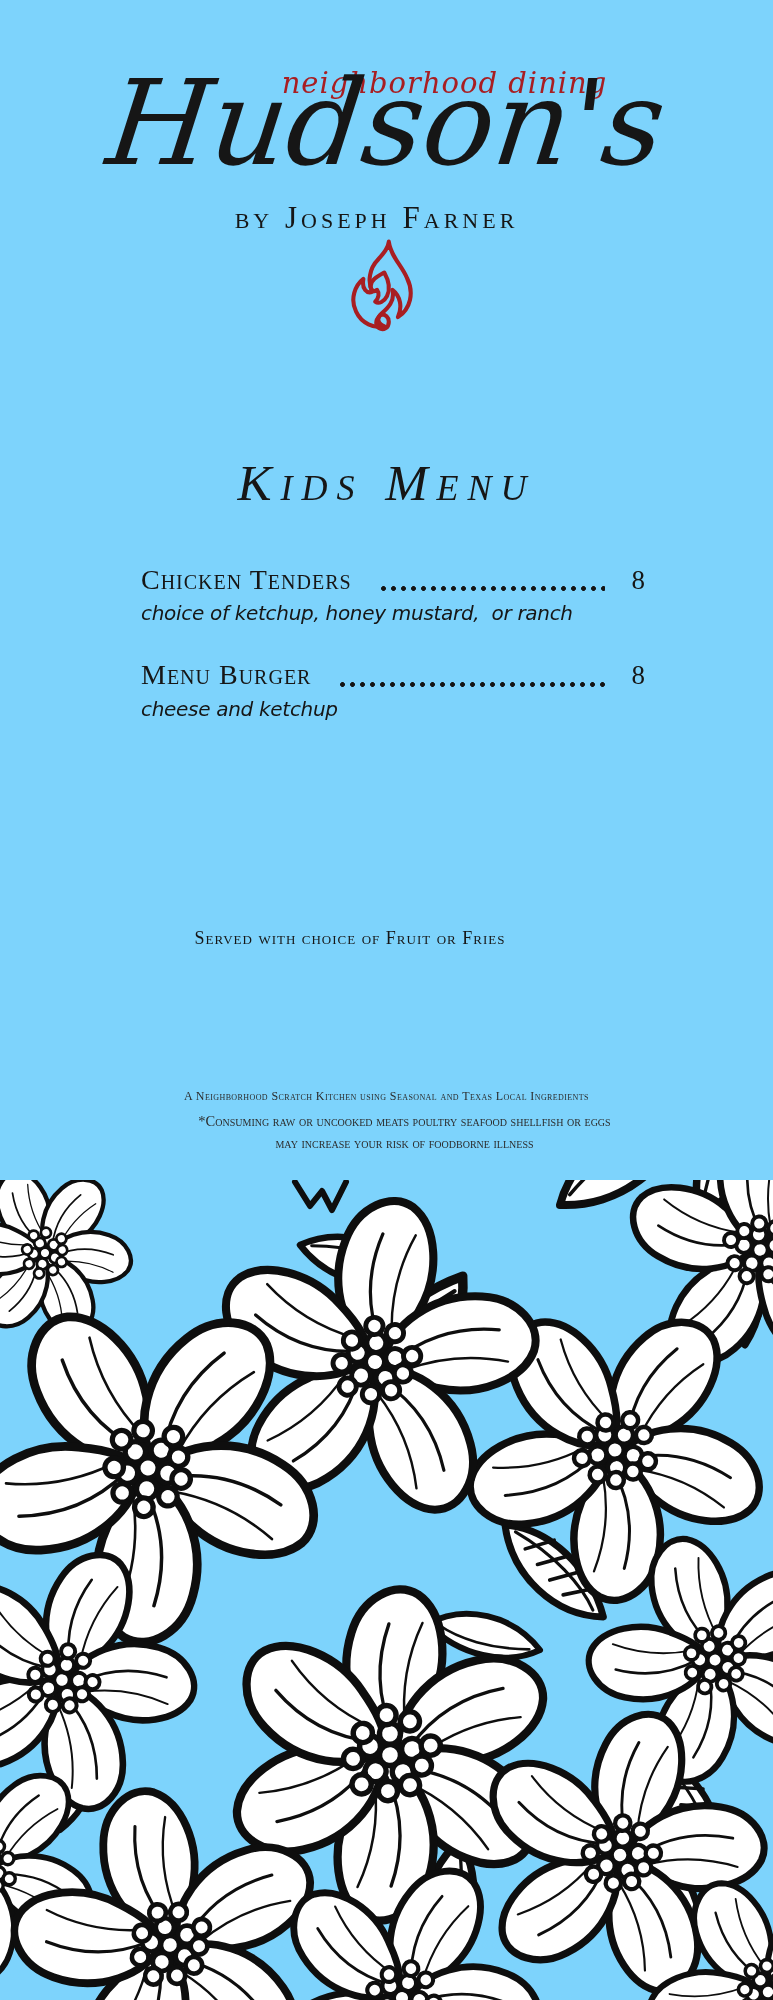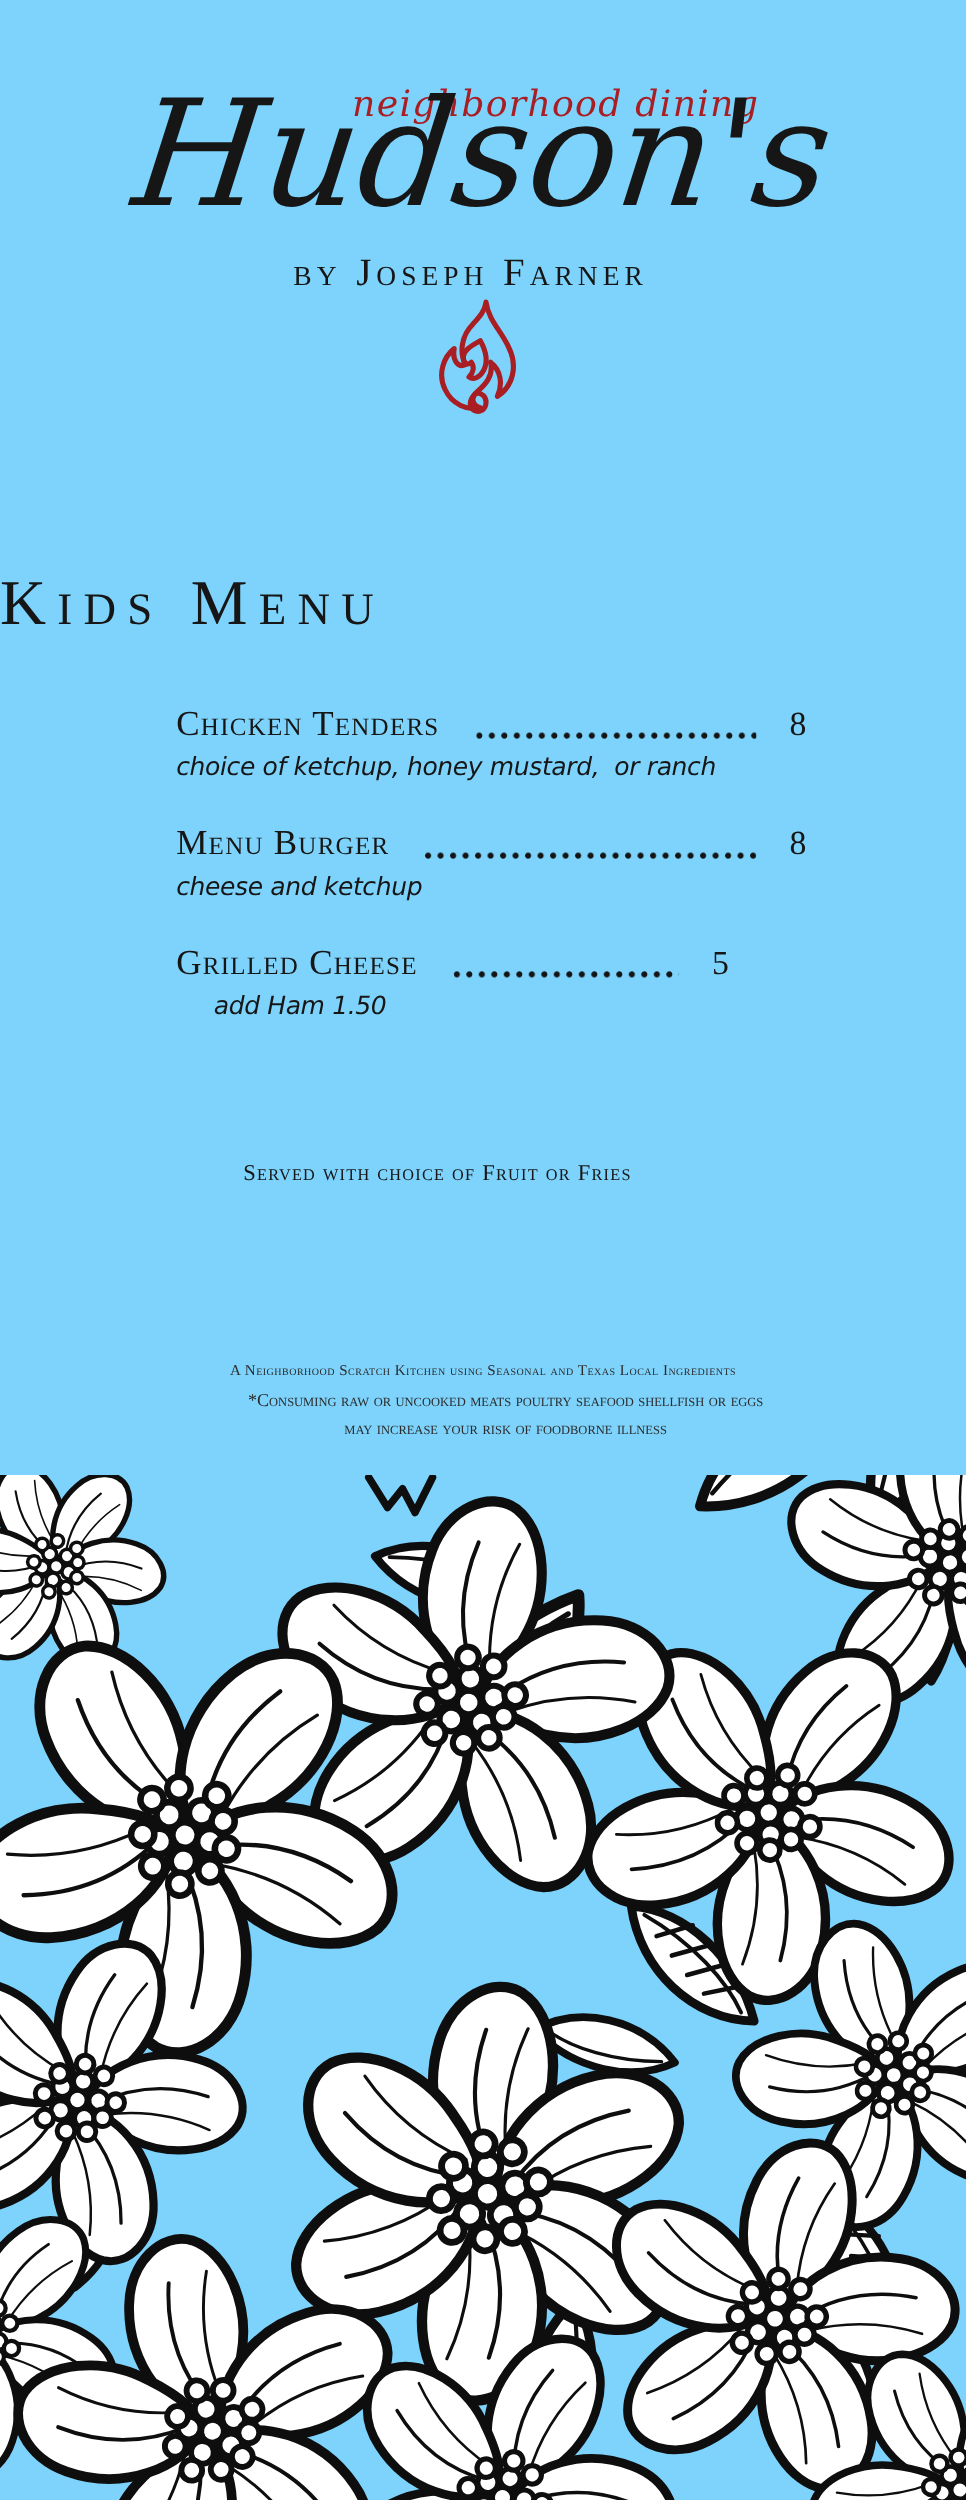--- a/index.html
+++ b/index.html
@@ -24,22 +24,22 @@
   .byline {
     position:absolute; top:200px; left:0; width:773px; text-align:center;
     transform:translateX(-10px);
     font-variant:small-caps; font-size:31px; letter-spacing:4px;
   }
   .flame-wrap { position:absolute; top:238px; left:340px; width:94px; height:100px; }
   .flame-wrap svg { display:block; width:100%; height:100%; }
 
   
   .menu-title {
-    position:absolute; top:458px; left:0; width:773px; text-align:left;
-    font-variant:small-caps; font-size:51px; letter-spacing:9px; line-height:1;
+    position:absolute; top:458px; left:0; width:773px; text-align:center;
+    font-variant:small-caps; font-size:51px; letter-spacing:9px; line-height:1;font-style:italic;
   }
   .menu-list {
     position:absolute; top:564px; left:141px; width:504px;
     margin:0; padding:0; list-style:none;
   }
   .menu-item { margin-bottom:33px; }
   .item-row { display:flex; align-items:baseline; font-size:28px; font-variant:small-caps; letter-spacing:1px; line-height:1.12;gap:22px; }
   .item-name { white-space:nowrap; }
   .leader {
     flex:1; height:5px; align-self:flex-end; margin:0 5px 4px 7px;
@@ -99,28 +99,20 @@
       <div class="desc">choice of ketchup, honey mustard,  or ranch</div>
     </li>
     <li class="menu-item">
       <div class="item-row">
         <span class="item-name">Menu Burger</span>
         <span class="leader"></span>
         <span class="price">8</span>
       </div>
       <div class="desc">cheese and ketchup</div>
     </li>
-    <li class="menu-item">
-      <div class="item-row">
-        <span class="item-name">Grilled Cheese</span>
-        <span class="leader"></span>
-        <span class="price">5</span>
-      </div>
-      <div class="desc">add Ham 1.50</div>
-    </li>
   </ul>
 
   <div class="note">Served with choice of Fruit or Fries</div>
 
   <div class="footer">
     <div class="footer-main">A Neighborhood Scratch Kitchen using Seasonal and Texas Local Ingredients</div>
     <div class="footer-disc">
       <div>*Consuming raw or uncooked meats poultry seafood shellfish or eggs</div>
       <div>may increase your risk of foodborne illness</div>
     </div>

